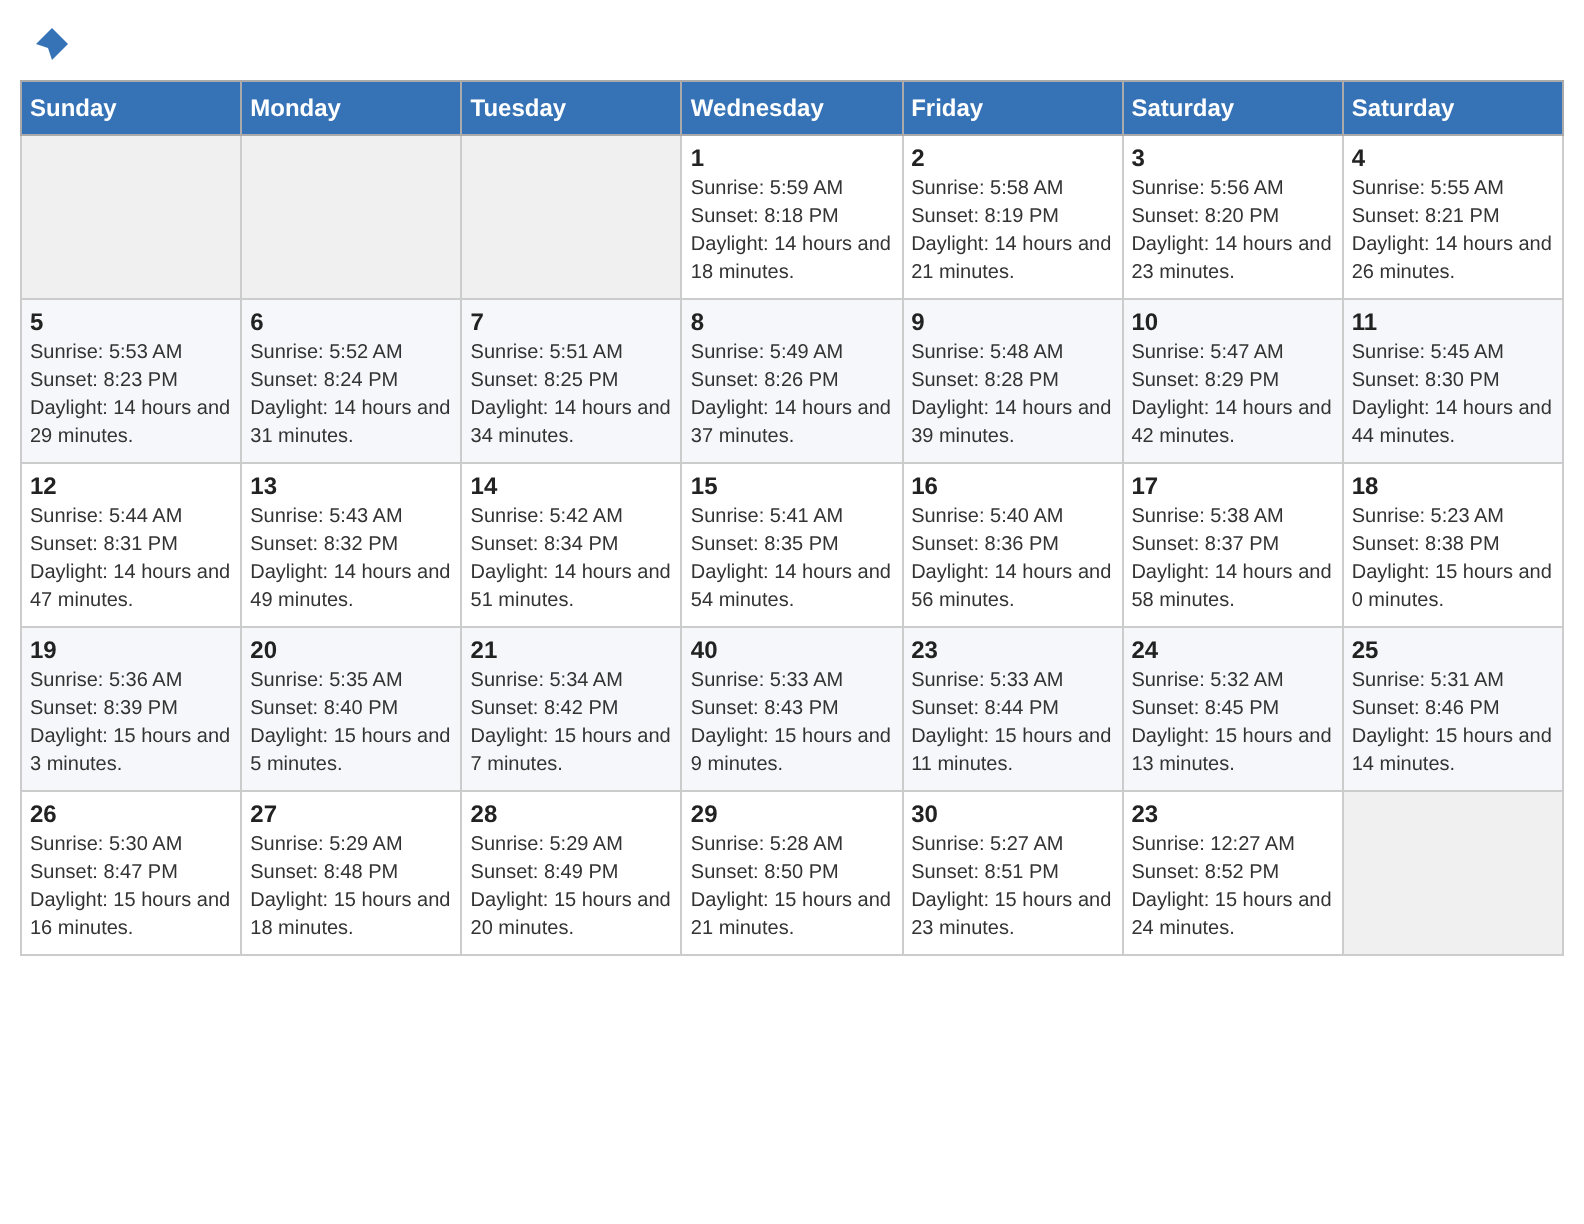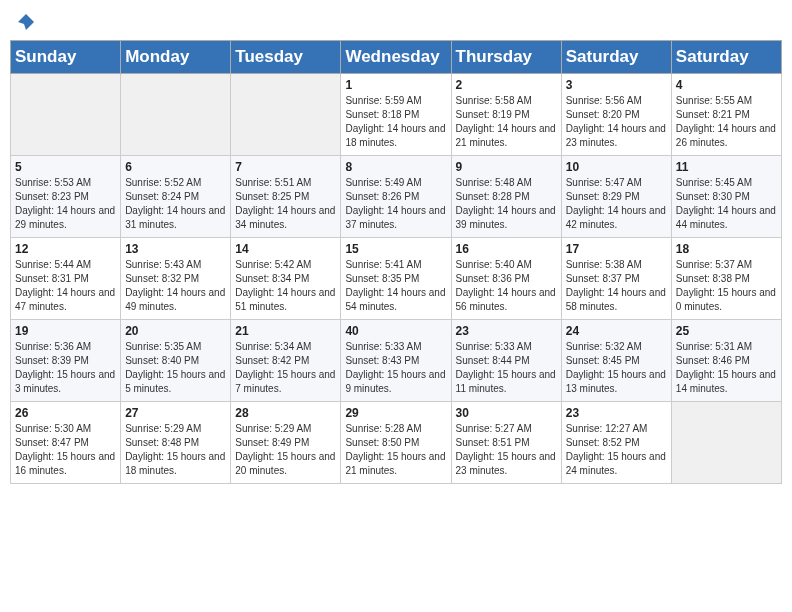--- a/index.html
+++ b/index.html
@@ -58,21 +58,21 @@
       margin-top: 2px;
     }
     table {
       width: 100%;
       border-collapse: collapse;
       table-layout: fixed;
     }
     th {
       background-color: #3673b6;
       color: #fff;
-      font-size: 17px;
+      font-size: 12px;
       font-weight: bold;
       padding: 6px 4px;
       text-align: left;
       border: 1px solid #aaa;
     }
     td {
       vertical-align: top;
       border: 1px solid #ccc;
       padding: 4px 4px;
       font-size: 10px;
@@ -118,21 +118,21 @@
   </div>
 </div>
 
 <table>
   <thead>
     <tr>
     <th>Sunday</th>
         <th>Monday</th>
         <th>Tuesday</th>
         <th>Wednesday</th>
-        <th>Thursday</th>
+        <th>Friday</th>
         <th>Saturday</th>
         <th>Saturday</th>
       </tr>
   </thead>
   <tbody id="calendar-body">
   <tr>
         <td class="empty-cell"></td>
         <td class="empty-cell"></td>
         <td class="empty-cell"></td>
         <td>
@@ -253,21 +253,21 @@
         </td>
         <td>
           <span class="day-num">17</span>
           <div class="cell-content">Sunrise: 5:38 AM
 Sunset: 8:37 PM
 Daylight: 14 hours
 and 58 minutes.</div>
         </td>
         <td>
           <span class="day-num">18</span>
-          <div class="cell-content">Sunrise: 5:37 AM
+          <div class="cell-content">Sunrise: 5:23 AM
 Sunset: 8:38 PM
 Daylight: 15 hours
 and 0 minutes.</div>
         </td>
       </tr>
       <tr>
         <td>
           <span class="day-num">19</span>
           <div class="cell-content">Sunrise: 5:36 AM
 Sunset: 8:39 PM

